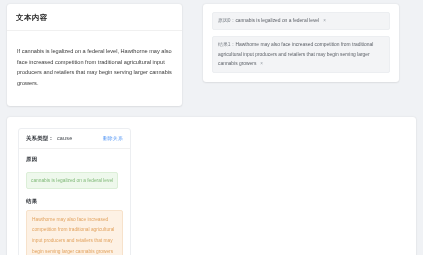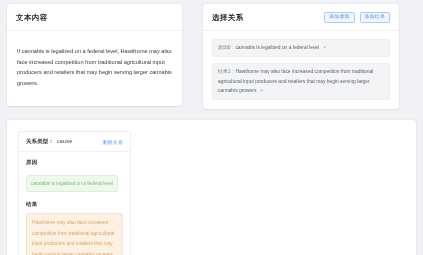--- a/index.html
+++ b/index.html
@@ -187,27 +187,20 @@
     <section class="panel panel-text">
       <div class="panel-head">
         <span class="panel-title">文本内容</span>
       </div>
       <div class="panel-body">
         <p class="doc-text">If cannabis is legalized on a federal level, Hawthorne may also face increased competition from traditional agricultural input producers and retailers that may begin serving larger cannabis growers.</p>
       </div>
     </section>
 
     <section class="panel panel-rel">
-      <div class="panel-head">
-        <span class="panel-title">选择关系</span>
-        <span class="head-actions">
-          <button class="btn-add">添加原因</button>
-          <button class="btn-add">添加结果</button>
-        </span>
-      </div>
       <div class="panel-body">
         <div class="tag">
           <span class="tag-prefix">原因0：</span><span>cannabis is legalized on a federal level</span><span class="tag-close">×</span>
         </div>
         <div class="tag">
           <span class="tag-prefix">结果1：</span><span>Hawthorne may also face increased competition from traditional agricultural input producers and retailers that may begin serving larger cannabis growers</span><span class="tag-close">×</span>
         </div>
       </div>
     </section>
 

